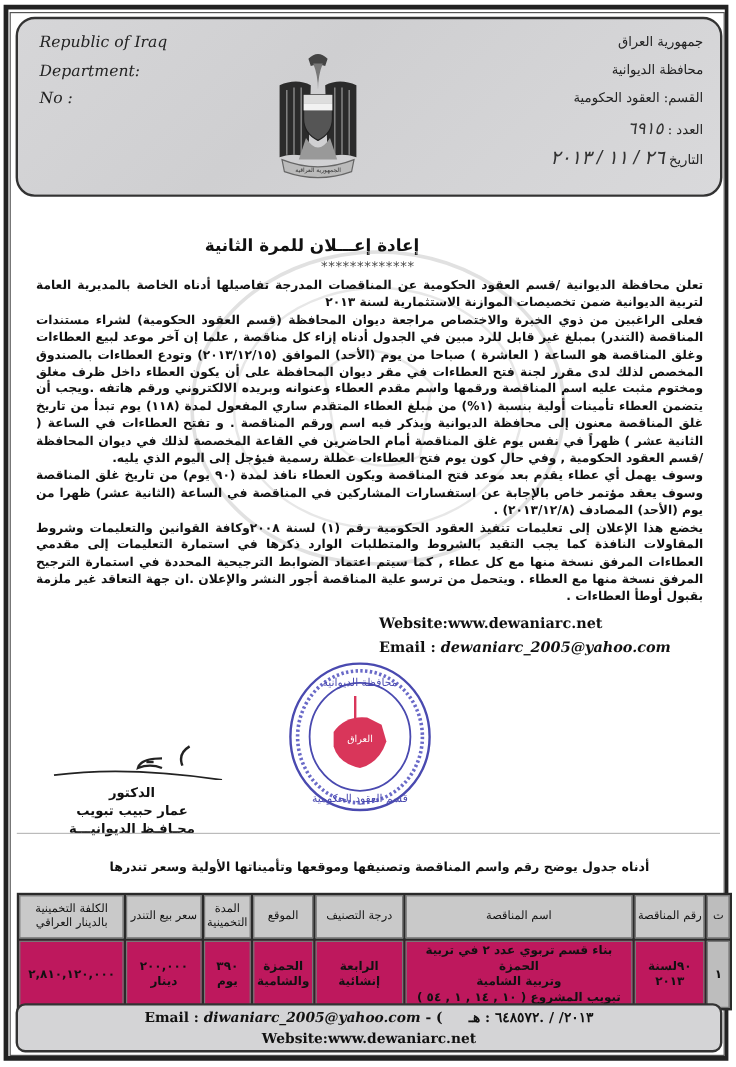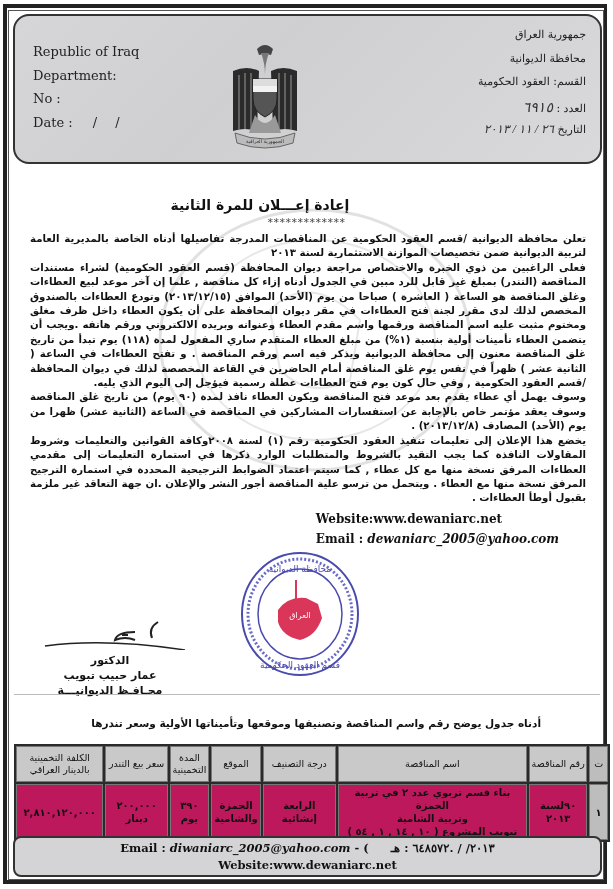--- a/index.html
+++ b/index.html
@@ -15,25 +15,25 @@
   .page-inner {
     position: absolute; left: 8px; top: 10px; width: 596px; height: 870px;
     border: 1px solid #555; box-sizing: border-box;
   }
   
   .header-box {
     position: absolute; left: 13px; top: 14px; width: 589px; height: 150px;
     border: 2px solid #333; border-radius: 16px; box-sizing: border-box;
     background: linear-gradient(135deg, #d6d6d8 0%, #cfcfd1 40%, #d9d9db 100%);
   }
-  .hdr-left { position: absolute; left: 18px; top: 28px; font-family: "DejaVu Serif", serif; font-size: 13px; color: #222; }
+  .hdr-left { position: absolute; left: 18px; top: 12px; font-family: "DejaVu Serif", serif; font-style: italic; font-size: 13px; color: #222; }
   .hdr-left div { height: 23.5px; }
   .hdr-right { position: absolute; right: 14px; top: 12px; direction: rtl; text-align: right; font-family: "DejaVu Serif", serif; font-size: 11px; color: #222; }
   .hdr-right div { height: 23.5px; }
-  .hw { font-family: Liberation Serif, serif; font-style: italic; font-size: 14px; color: #333; }
+  .hw { font-family: Liberation Sans, sans-serif; font-style: italic; font-size: 14px; color: #333; }
   .emblem { position: absolute; left: 212px; top: 21px; width: 76px; height: 120px; }
   
   .watermark { position: absolute; left: 150px; top: 180px; width: 330px; height: 300px; opacity: 0.35; }
   
   .title { position: absolute; left: 0; width: 520px; top: 197px; text-align: center; font-weight: bold; font-size: 14px; direction: rtl; color: #111; }
   .stars { position: absolute; left: 0; width: 613px; top: 216px; text-align: center; font-size: 11px; color: #444; letter-spacing: 0.5px; }
   .body-text {
     position: absolute; left: 30px; width: 556px; top: 232px; direction: rtl; text-align: justify;
     font-size: 10.2px; line-height: 14.4px; font-weight: bold; color: #111;
   }
@@ -70,24 +70,20 @@
 <body>
 
 <div class="page-frame"></div>
 <div class="page-inner"></div>
 
 <div class="header-box">
   <div class="hdr-left">
     <div>Republic of Iraq</div>
     <div>Department:</div>
     <div>No :</div>
-    <div>
-      <span>Date :</span>
-      <span style="margin-left:16px;word-spacing:14px">/   /</span>
-    </div>
   </div>
 
   <svg class="emblem" viewBox="0 0 76 120">
     <path d="M30 12 q8 -8 16 0 l-2 6 q-6 -2 -12 0z" fill="#444"></path>
     <path d="M34 16 q4 10 4 22 q0 -12 4 -22z" fill="#777"></path>
     <path d="M6 34 q14 -6 26 0 l-2 60 q-12 -4 -24 0z" fill="#2b2b2b"></path>
     <path d="M70 34 q-14 -6 -26 0 l2 60 q12 -4 24 0z" fill="#2b2b2b"></path>
     <g stroke="#888" stroke-width="1.2">
       <line x1="12" y1="38" x2="12" y2="92"></line>
         <line x1="18" y1="36" x2="18" y2="92"></line>
@@ -107,21 +103,21 @@
   <div class="hdr-right">
     <div>جمهورية العراق</div>
     <div>محافظة الديوانية</div>
     <div>القسم: العقود الحكومية</div>
     <div>
       <span>العدد :</span>
       <span class="hw">٦٩١٥</span>
     </div>
     <div>
       <span>التاريخ</span>
-      <span class="hw" style="font-size:12px">٢٦ / ١١ / ٢٠١٣</span>
+      <span class="hw" style="font-size:16px">٢٦ / ١١ / ٢٠١٣</span>
     </div>
   </div>
 </div>
 
 <svg class="watermark" viewBox="0 0 330 300">
   <ellipse cx="165" cy="160" rx="155" ry="130" fill="none" stroke="#aaa" stroke-width="3"></ellipse>
   <ellipse cx="165" cy="160" rx="120" ry="100" fill="none" stroke="#bbb" stroke-width="2"></ellipse>
   <path d="M120 130 q40 -40 90 10 l-10 60 q-40 20 -70 -10z" fill="none" stroke="#bbb" stroke-width="2"></path>
 </svg>
 

